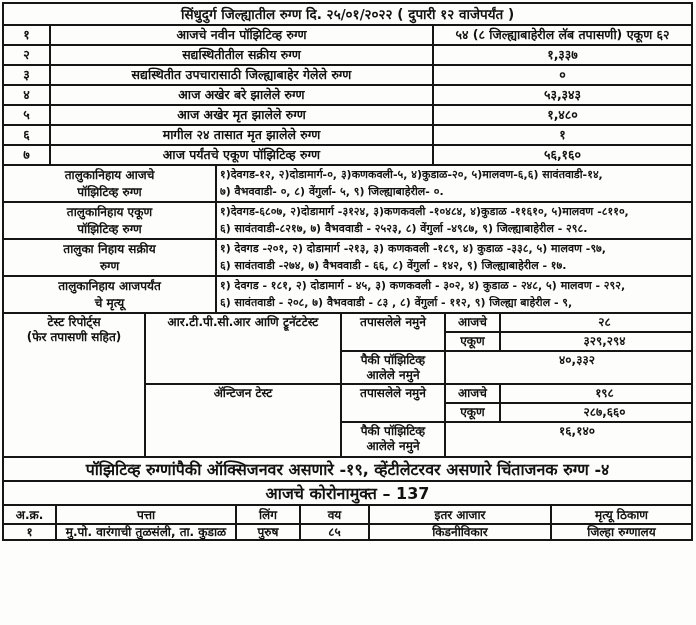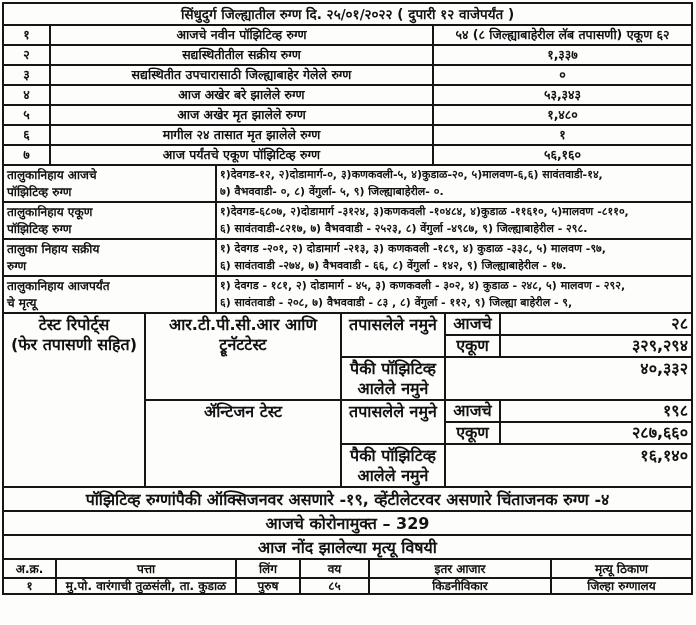--- a/index.html
+++ b/index.html
@@ -8,26 +8,26 @@
     font-family:"DejaVu Sans",sans-serif;font-weight:bold;color:#121212;
     box-sizing:content-box;
   }
   table.t{border-collapse:collapse;table-layout:fixed;width:691px;margin-top:-2px;}
   table.t:first-child{margin-top:0;border-radius:10px;}
   table.t td{border:2px solid #161616;overflow:hidden;padding:0 3px;vertical-align:middle;}
   .center{text-align:center;}
   .left{text-align:center;padding-left:8px;}
   .title-cell{height:20px;font-size:13.5px;text-align:center;}
   .sum td{height:18px;font-size:12.5px;line-height:1.1;}
-  .tk-label{height:35px;font-size:12px;text-align:left;line-height:1.4;margin-left:45px;}
+  .tk-label{height:35px;font-size:12px;text-align:center;line-height:1.4;margin-left:45px;}
   .tk-content{font-size:11px;text-align:left;padding-left:6px;line-height:1.5;}
   .line:empty{display:none;}
-  .tests td{font-size:16px;line-height:1.25;}
+  .tests td{font-size:12px;line-height:1.25;}
   .tests .top{vertical-align:top;padding-top:1px;}
-  .tests .val{text-align:right;padding-left:20px;}
+  .tests .val{text-align:center;padding-left:20px;}
   .r-md{height:19px;}
   .r-lg{height:30px;}
   .r-xl{height:35px;}
   .full-row{height:18px;font-size:16px;text-align:center;}
   .oxy{height:19px;}
   .dt th,.dt td{border:2px solid #161616;}
   .dt .hd td{height:17px;font-size:12px;text-align:center;}
   .dt .dr td{height:14px;font-size:12px;text-align:center;line-height:1;}
 </style>
 </head>
@@ -191,32 +191,25 @@
     <tbody>
       <tr>
         <td class="full-row oxy">पॉझिटिव्ह रुग्णांपैकी ऑक्सिजनवर असणारे -१९, व्हेंटीलेटरवर असणारे चिंताजनक रुग्ण -४</td>
       </tr>
     </tbody>
   </table>
 
   <table class="t">
     <tbody>
       <tr>
-        <td class="full-row">आजचे कोरोनामुक्त – 329</td>
-      </tr>
-    </tbody>
-  </table>
-
-  <table class="t">
-    <tbody>
-      <tr>
-        <td class="full-row">आज नोंद झालेल्या मृत्यू विषयी</td>
-      </tr>
-    </tbody>
-  </table>
+        <td class="full-row">आजचे कोरोनामुक्त – 137</td>
+      </tr>
+    </tbody>
+  </table>
+
 
   <table class="t dt">
     <colgroup>
       <col style="width:53px">
         <col style="width:180px">
         <col style="width:64px">
         <col style="width:69px">
         <col style="width:182px">
         <col>
     </colgroup>

